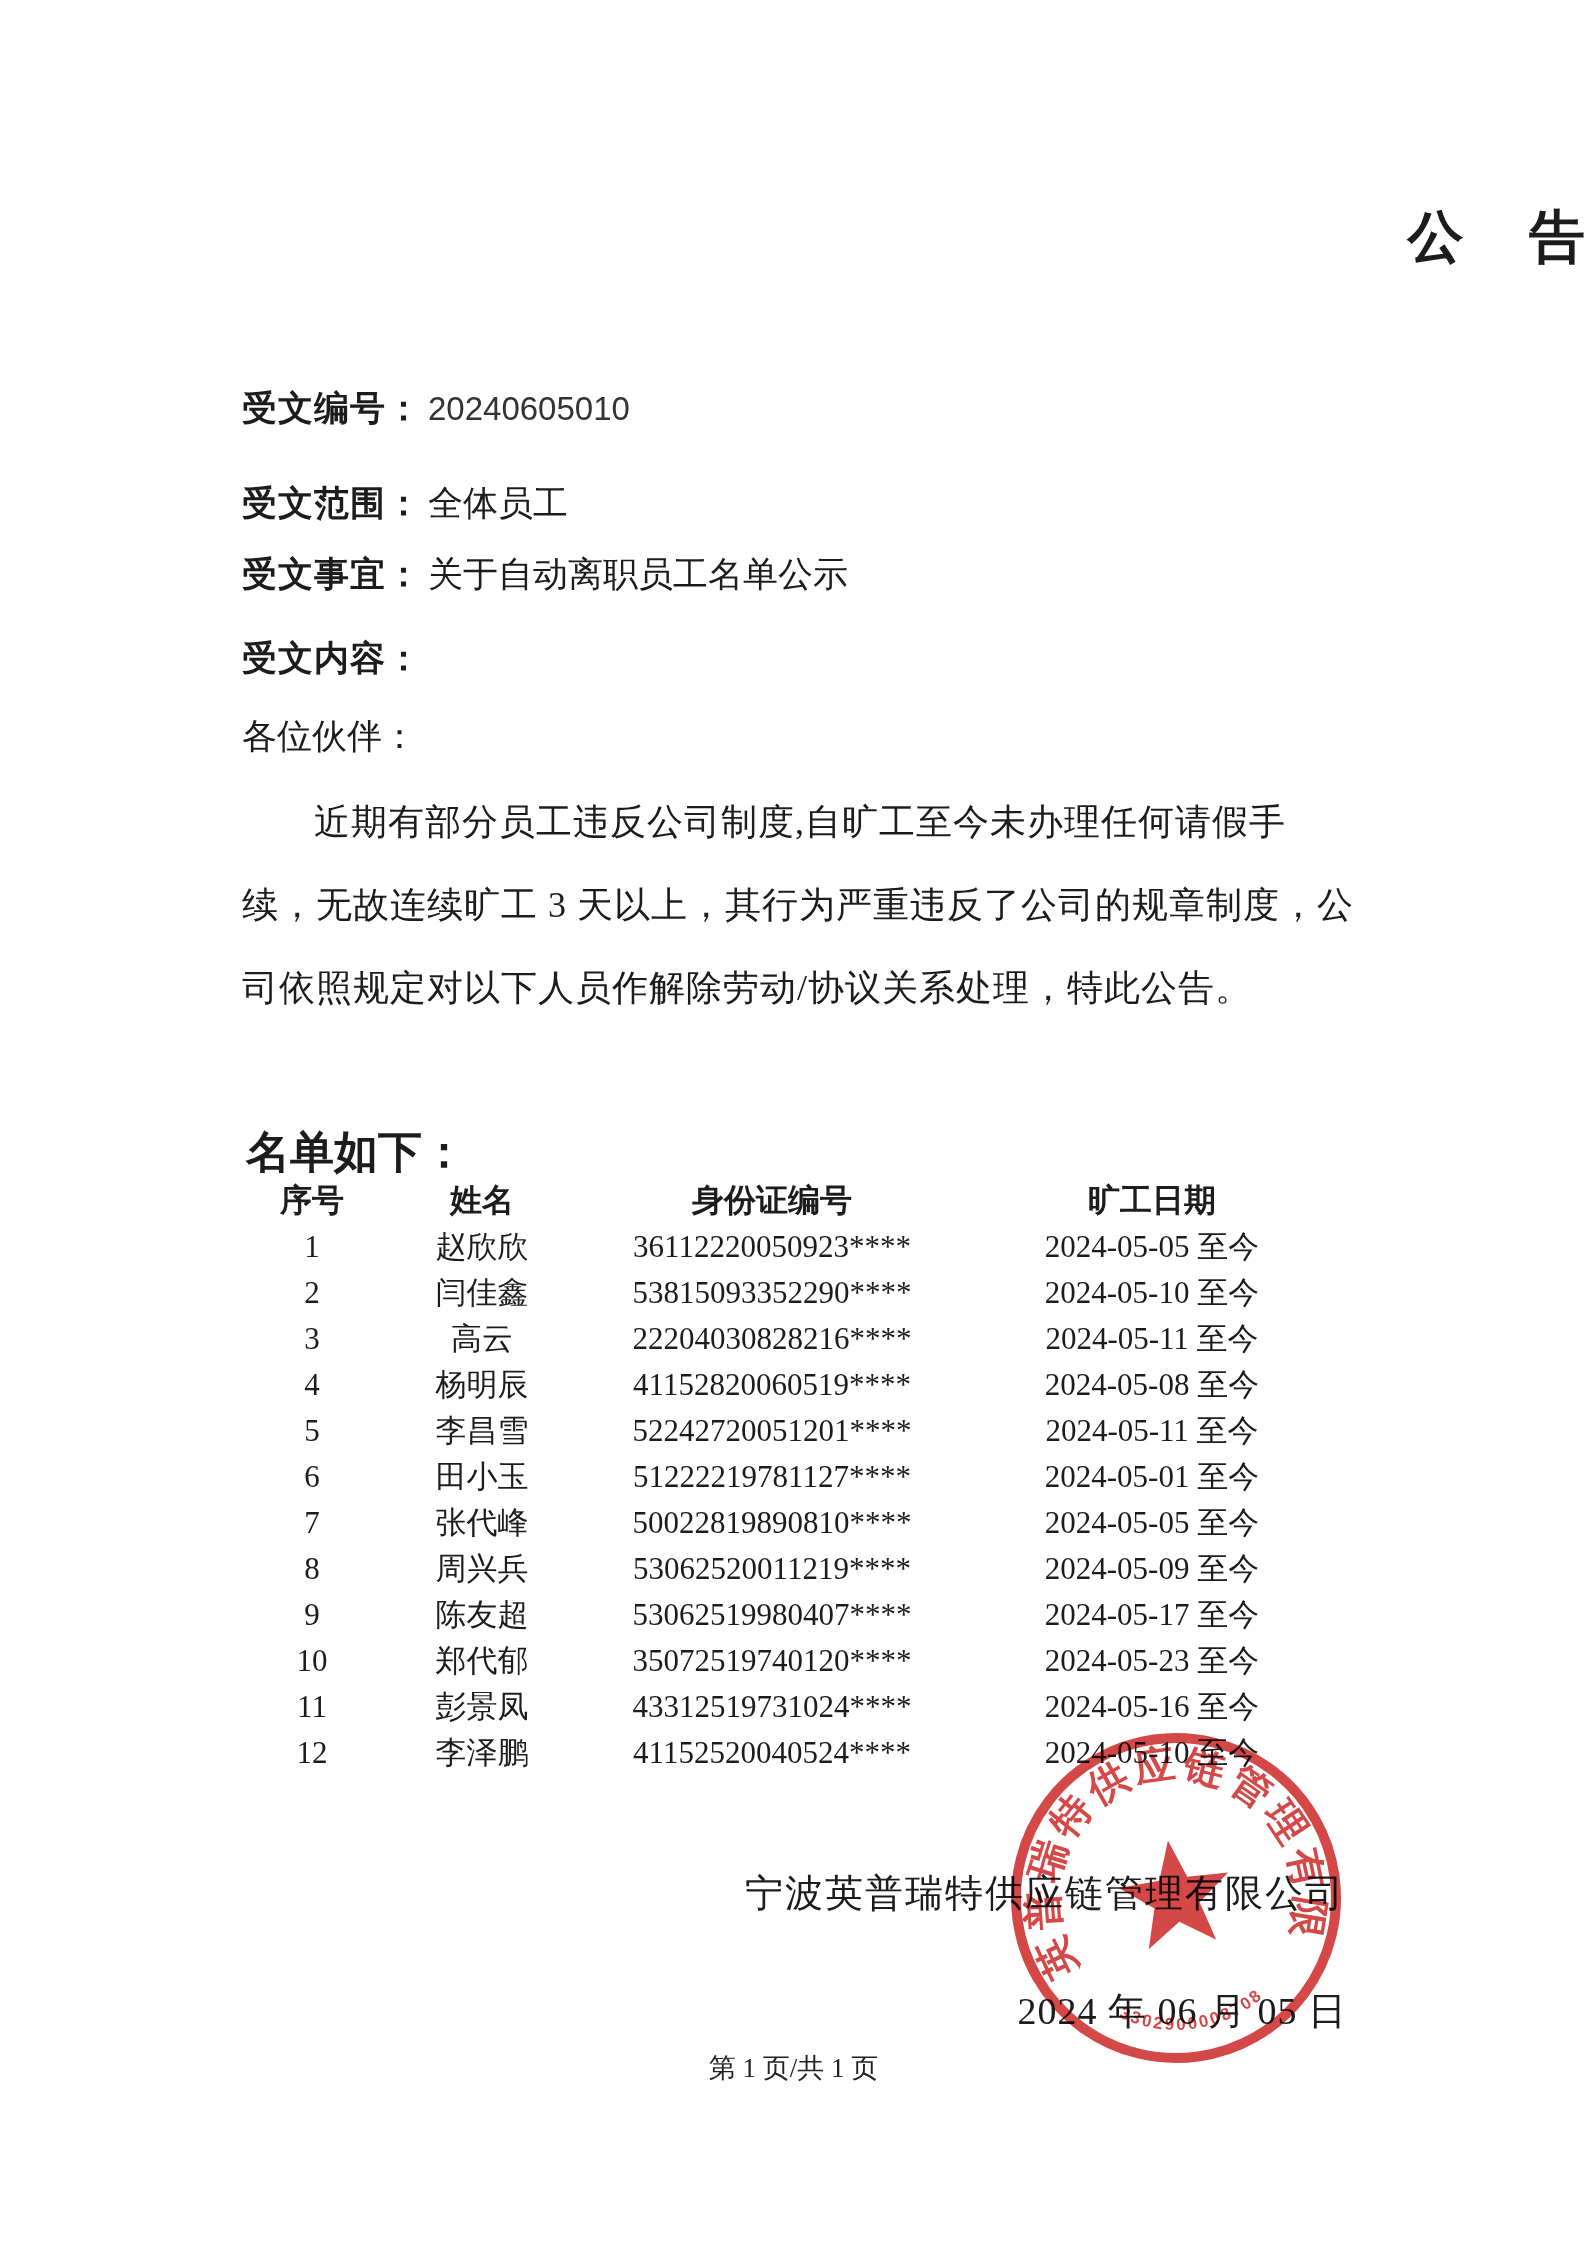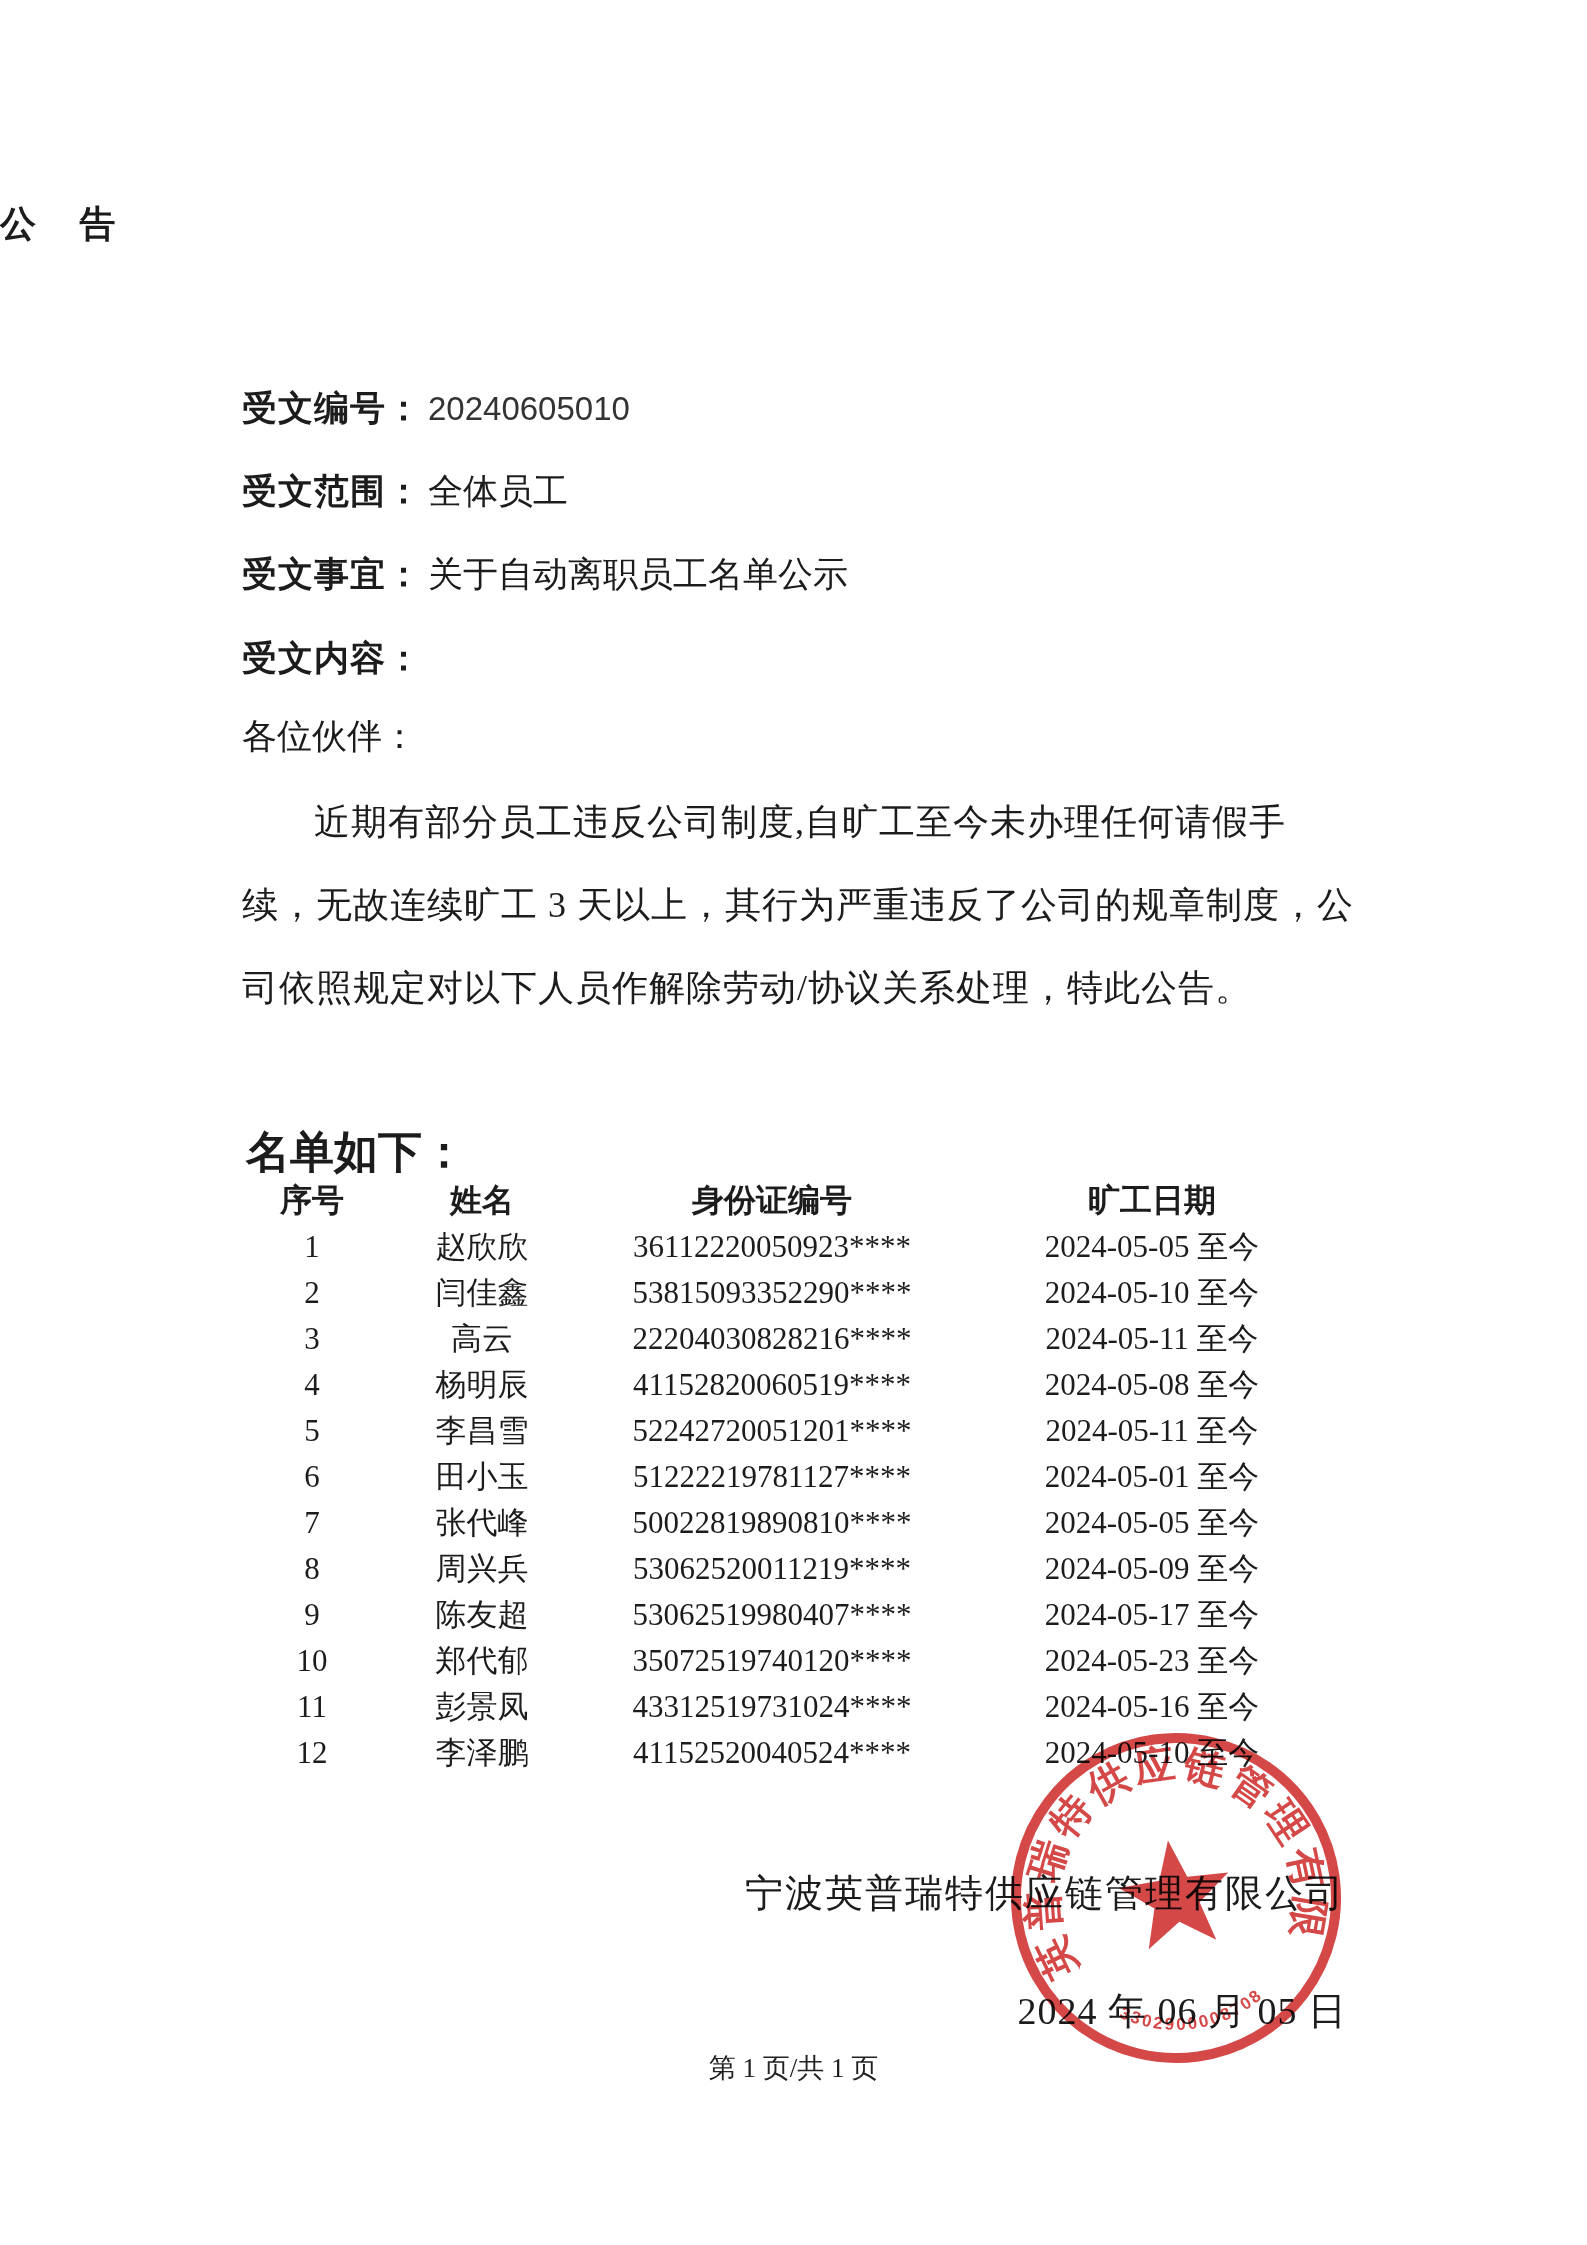--- a/index.html
+++ b/index.html
@@ -7,22 +7,22 @@
     position:relative;
     width:1587px;height:2245px;
     background:#ffffff;
     margin:0 auto;
     font-family:"Liberation Serif","DejaVu Serif",serif;
     color:#1c1c1c;
     overflow:hidden;
   }
   .doc-title{
     position:absolute;top:200px;left:0;width:100%;
-    text-align:left;
-    font-size:36px;font-weight:700;
+    text-align:right;
+    font-size:56px;font-weight:700;
     word-spacing:0.85em;
     letter-spacing:2px;
   }
   .field-line{
     position:absolute;left:242px;
     font-size:35px;white-space:nowrap;
   }
   .field-label{font-weight:700;letter-spacing:1px;}
   .field-value{font-weight:400;margin-left:6px;}
   .value-sans{font-family:"Liberation Sans","DejaVu Sans",sans-serif;font-size:33px;color:#333;}
@@ -87,21 +87,21 @@
 </head>
 <body>
 
 <div class="page">
 
   <div class="doc-title">公 告</div>
 
   <div class="field-line" style="top:385px">
     <span class="field-label">受文编号：</span><span class="field-value value-sans">20240605010</span>
   </div>
-  <div class="field-line" style="top:468px">
+  <div class="field-line" style="top:480px">
     <span class="field-label">受文范围：</span><span class="field-value">全体员工</span>
   </div>
   <div class="field-line" style="top:551px">
     <span class="field-label">受文事宜：</span><span class="field-value">关于自动离职员工名单公示</span>
   </div>
   <div class="field-line" style="top:635px">
     <span class="field-label">受文内容：</span><span class="field-value"></span>
   </div>
 
   <div class="salutation">各位伙伴：</div>

